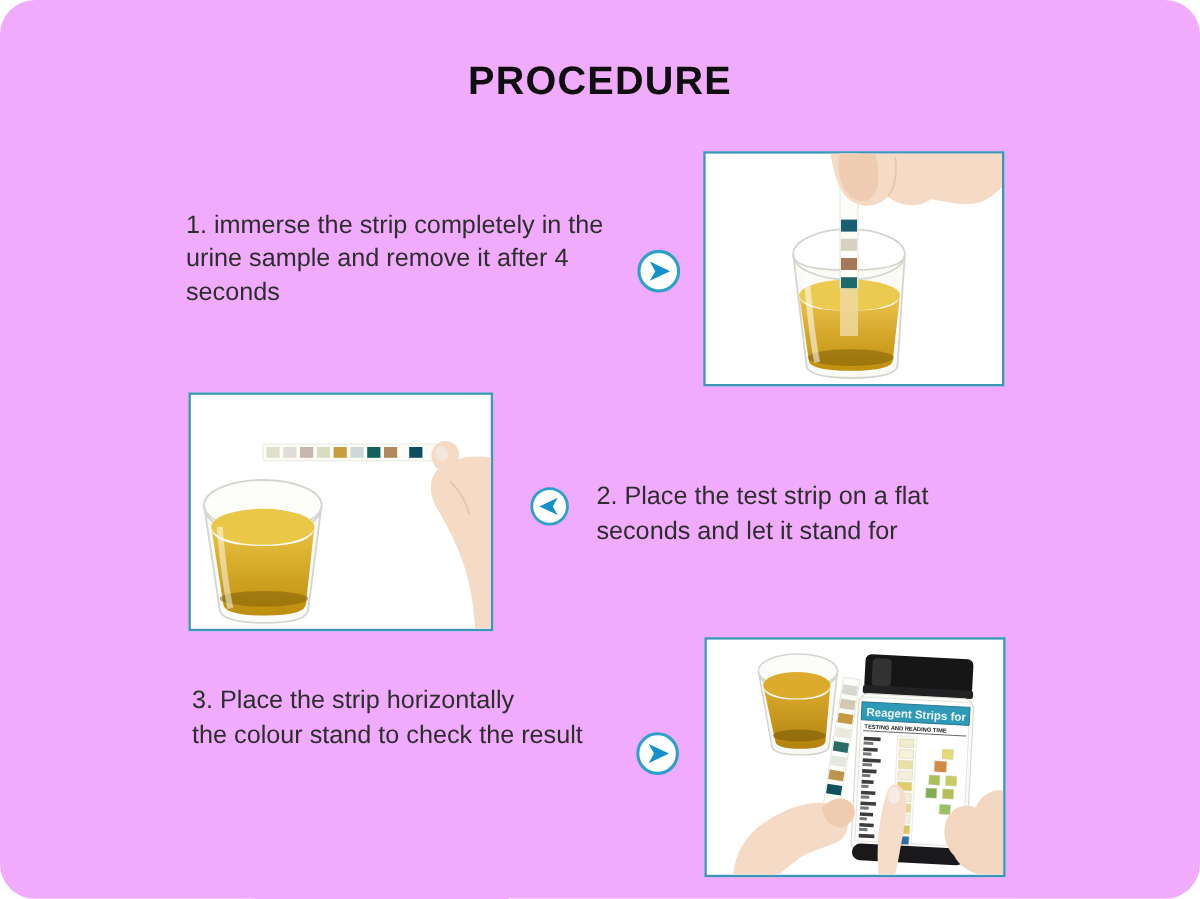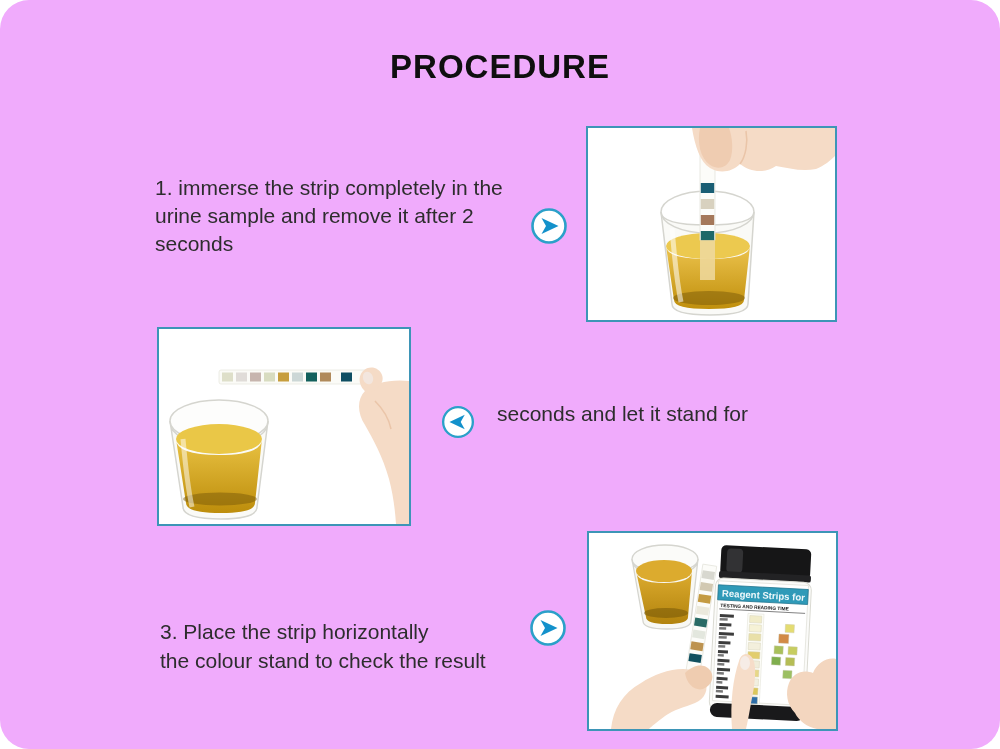--- a/index.html
+++ b/index.html
@@ -7,21 +7,21 @@
     position:relative;width:1000px;height:749px;background:#f0abfc;
     font-family:"Liberation Sans",sans-serif;overflow:hidden;margin:0 auto;border-radius:29px;
   }
   .title{
     position:absolute;left:0;right:0;top:48px;text-align:center;
     font-size:33px;font-weight:bold;letter-spacing:1px;color:#0f0f0f;
   }
   .step-text{position:absolute;color:#2d2d2d;font-size:21px;line-height:28px;}
   #step1-text{left:155px;top:174px;}
   #step2-text{left:497px;top:399px;line-height:29px;}
-  #step3-text{left:160px;top:617px;line-height:29px;}
+  #step3-text{left:160px;top:569px;line-height:29px;}
   .imgbox{
     position:absolute;border:2px solid #3d95b7;background:#ffffff;
     box-sizing:border-box;
   }
   #box1{left:586px;top:126px;width:251px;height:196px;}
   #box2{left:157px;top:327px;width:254px;height:199px;}
   #box3{left:587px;top:531px;width:251px;height:200px;}
   .scene{width:100%;height:100%;display:block;}
   .arrow{position:absolute;}
   #arrow1{left:529px;top:206px;width:40px;height:40px;}
@@ -31,21 +31,21 @@
 </style>
 </head>
 <body>
 
 <div class="page">
 
   <div class="title">PROCEDURE</div>
 
   <div class="step-text" id="step1-text">
     <div>1. immerse the strip completely in the</div>
-    <div>urine sample and remove it after 2</div>
+    <div>urine sample and remove it after 4</div>
     <div>seconds</div>
   </div>
 
   <div class="arrow" id="arrow1">
     <svg viewBox="0 0 40 40">
       <circle cx="20" cy="20" r="16.5" fill="#ffffff" stroke="#2ba0c9" stroke-width="2.6"></circle>
       <path d="M12.5,12 L29.5,20 L12.5,28 L17,20 Z" fill="#1391cb"></path>
     </svg>
   </div>
 
@@ -119,20 +119,21 @@
   </div>
 
   <div class="arrow" id="arrow2">
     <svg viewBox="0 0 40 40">
       <circle cx="20" cy="20" r="16.5" fill="#ffffff" stroke="#2ba0c9" stroke-width="2.6"></circle>
       <path d="M27.5,12 L10.5,20 L27.5,28 L23,20 Z" fill="#1391cb"></path>
     </svg>
   </div>
 
   <div class="step-text" id="step2-text">
+    <div>2. Place the test strip on a flat</div>
     <div>seconds and let it stand for</div>
   </div>
 
   <div class="step-text" id="step3-text">
     <div>3. Place the strip horizontally</div>
     <div>the colour stand to check the result</div>
   </div>
 
   <div class="arrow" id="arrow3">
     <svg viewBox="0 0 40 40">

